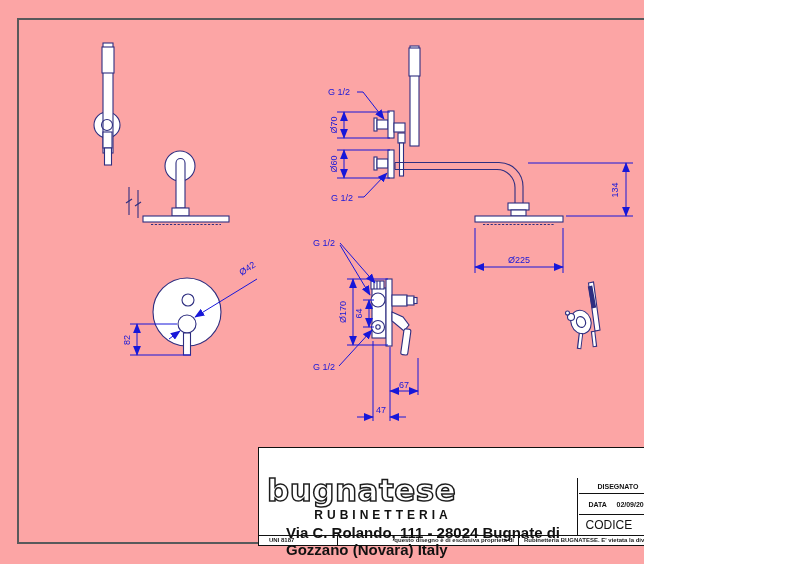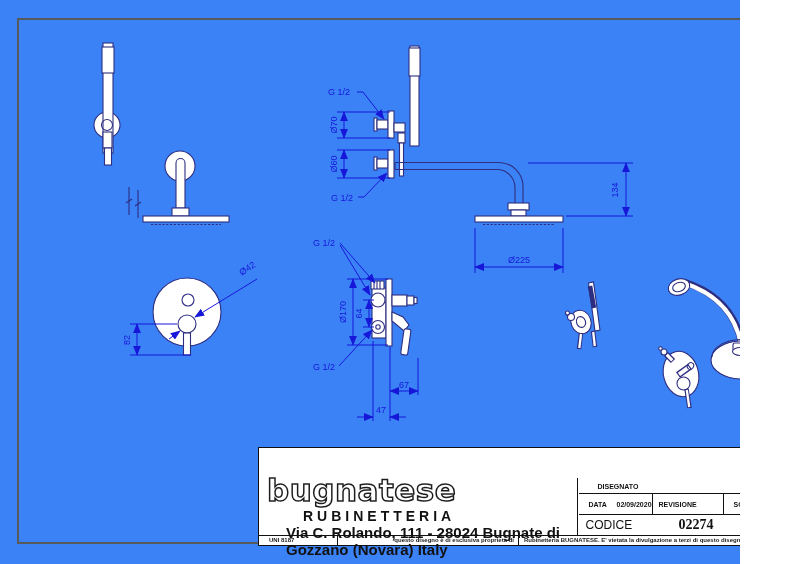--- a/index.html
+++ b/index.html
@@ -1,36 +1,36 @@
 <!DOCTYPE html>
 <html><head>
 <meta charset="utf-8">
 <style>
   html,body{margin:0;padding:0;background:#fff;}
-  .canvas{position:relative;width:740px;height:564px;background:#3b82f6;overflow:hidden;
+  .canvas{position:relative;width:644px;height:564px;background:#fca5a5;overflow:hidden;
           font-family:"Liberation Sans",sans-serif;}
   .frame{position:absolute;left:17px;top:18px;width:763px;height:526px;
          border:2px solid #58595b;box-sizing:border-box;}
   svg.drawing{position:absolute;left:0;top:0;}
   .part{stroke:#2e2e80;stroke-width:1.1;fill:#fff;}
   .partn{stroke:#2e2e80;stroke-width:1.1;fill:none;}
   .partthick{stroke:#2e2e80;fill:none;}
   .whiteline{stroke:#fff;fill:none;}
   .diml{stroke:#1717d9;stroke-width:1;fill:none;}
   .dimtxt{fill:#1717d9;font-size:9px;font-family:"Liberation Sans",sans-serif;}
   
   .titleblock{position:absolute;left:258px;top:447px;width:524px;height:99px;
               border:1.5px solid #111;background:#fff;box-sizing:border-box;color:#111;}
   .tb-title{position:absolute;left:0;right:0;top:0;height:28px;border-bottom:1.5px solid #111;
             font-weight:bold;font-size:15px;line-height:28px;padding-left:14px;box-sizing:border-box;}
   .tb-left{position:absolute;left:0;top:29.5px;width:318px;height:57px;border-right:1.5px solid #111;}
   .logo{position:absolute;left:8px;top:-6px;font-family:"DejaVu Sans",sans-serif;font-weight:bold;
         font-size:31px;color:transparent;-webkit-text-stroke:1.5px #1d1d1d;letter-spacing:0.5px;}
-  .logo-sub{position:absolute;left:44px;top:30px;width:160px;
-            font-size:14px;font-weight:bold;letter-spacing:4px;}
+  .logo-sub{position:absolute;left:44px;top:30px;width:160px;text-align:center;
+            font-size:12px;font-weight:bold;letter-spacing:4px;}
   .address{position:absolute;left:10px;top:46px;font-size:15px;font-weight:bold;margin-left:17px;}
   .tb-right{position:absolute;left:319.5px;top:29.5px;right:0;height:57px;}
   .tb-r1{height:16px;border-bottom:1px solid #111;font-size:7px;font-weight:bold;
          padding:5px 0 0 19px;box-sizing:border-box;}
   .tb-r2{height:21px;border-bottom:1px solid #111;display:flex;box-sizing:border-box;}
   .cell{position:relative;box-sizing:border-box;border-right:1px solid #111;}
   .cell:last-child{border-right:none;}
   .c-data{width:74px;} .c-rev{width:71px;} .c-scala{flex:1;}
   .lbl{position:absolute;top:7px;left:10px;font-size:7px;font-weight:bold;}
   .c-rev .lbl{left:6px;} .c-data .val{position:absolute;top:7px;left:38px;font-size:7px;font-weight:bold;}

